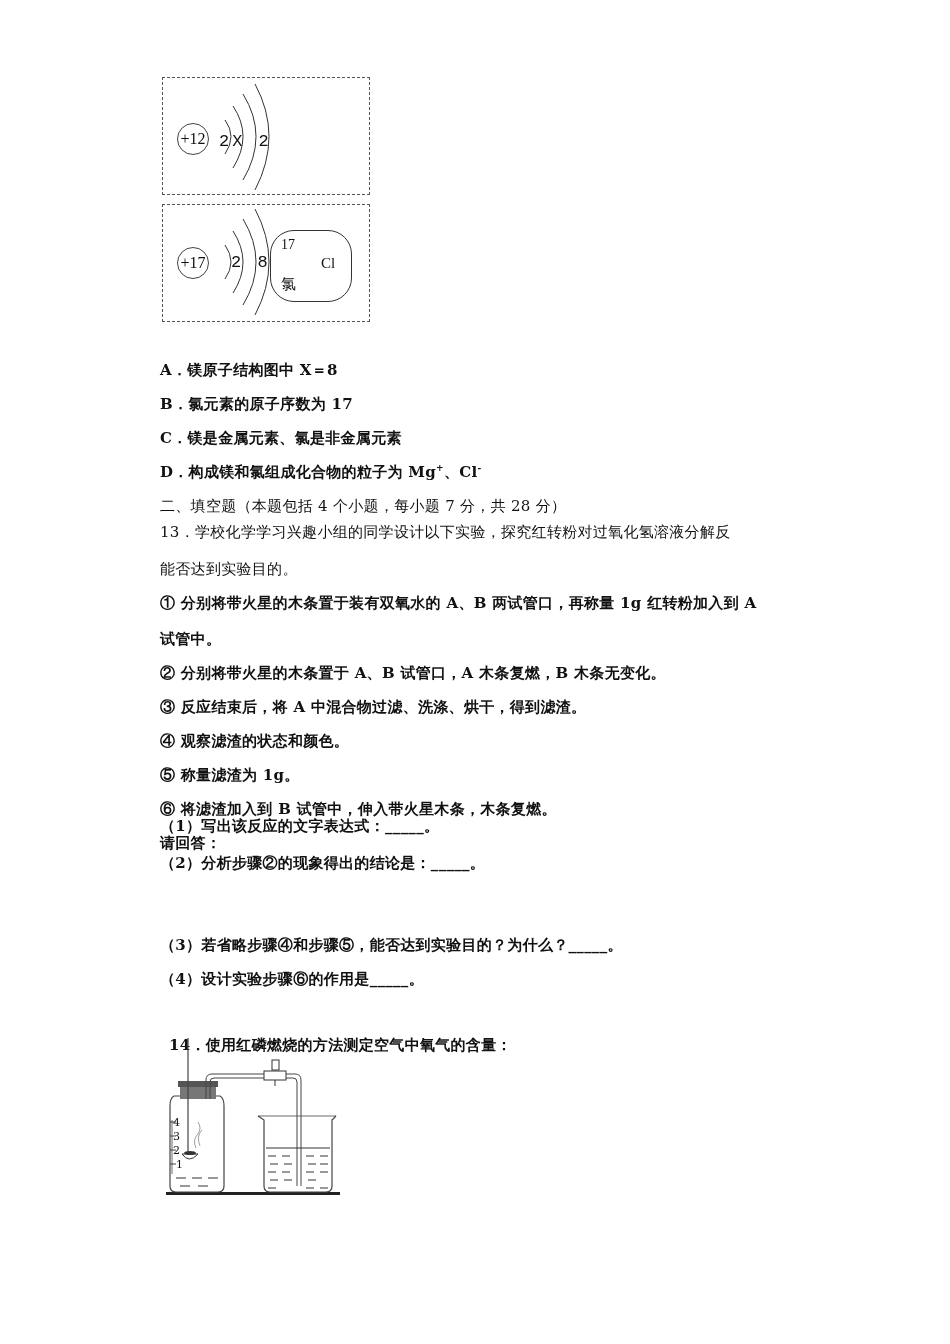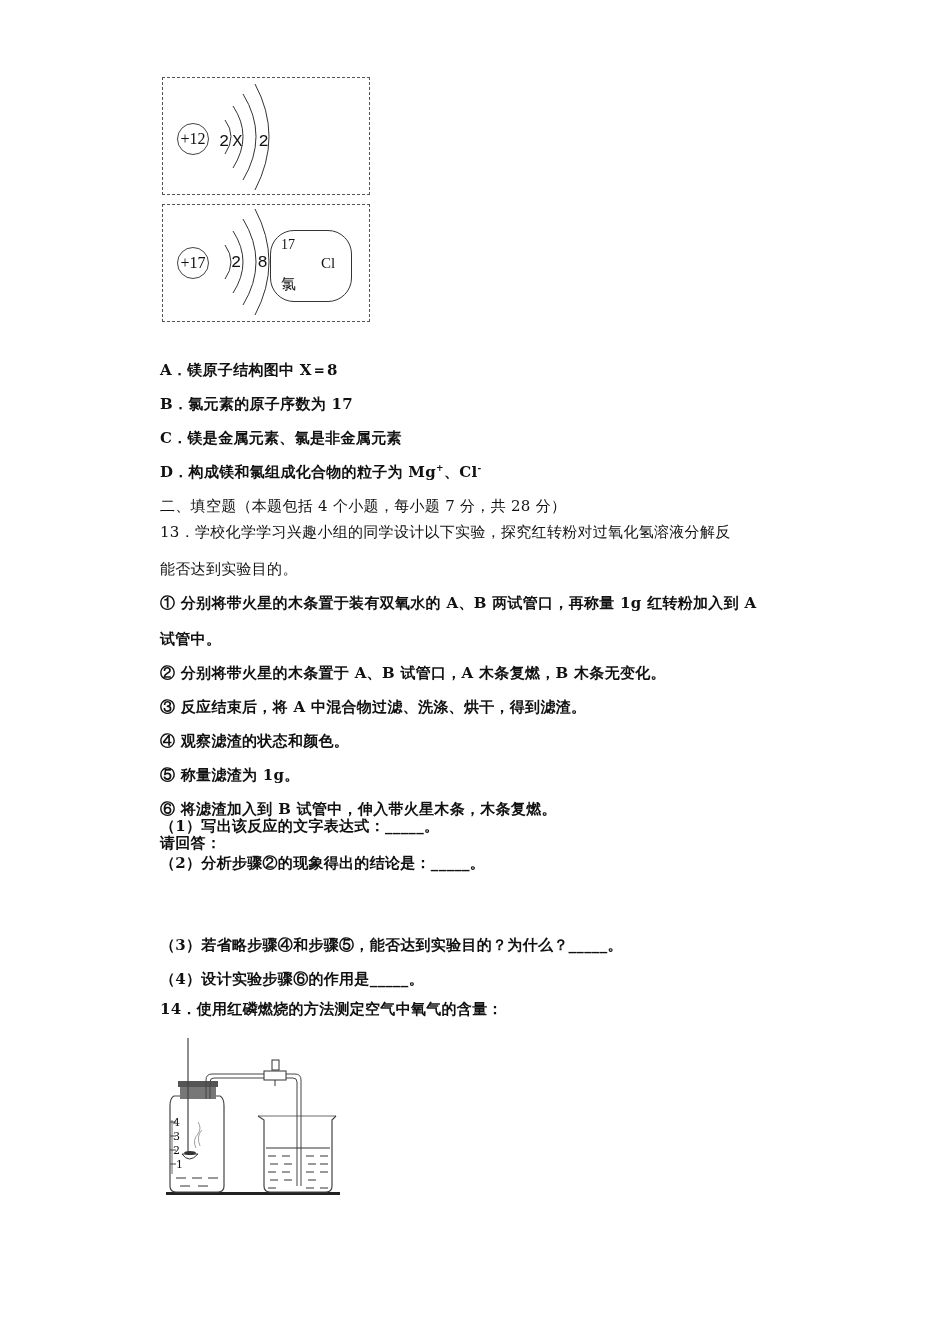--- a/index.html
+++ b/index.html
@@ -64,21 +64,21 @@
 <div class="line" style="top:698px;">③ 反应结束后，将 A 中混合物过滤、洗涤、烘干，得到滤渣。</div>
 <div class="line" style="top:732px;">④ 观察滤渣的状态和颜色。</div>
 <div class="line" style="top:766px;">⑤ 称量滤渣为 1g。</div>
 <div class="line" style="top:800px;">⑥ 将滤渣加入到 B 试管中，伸入带火星木条，木条复燃。</div>
 <div class="line" style="top:834px;">请回答：</div>
 <div class="line" style="top:817px;">（1）写出该反应的文字表达式：_____。</div>
 <div class="line" style="top:854px;">（2）分析步骤②的现象得出的结论是：_____。</div>
 <div class="line" style="top:936px;">（3）若省略步骤④和步骤⑤，能否达到实验目的？为什么？_____。</div>
 <div class="line" style="top:970px;">（4）设计实验步骤⑥的作用是_____。</div>
 
-<div class="line" style="top:1000px;">14．使用红磷燃烧的方法测定空气中氧气的含量：</div>
+<div class="line" style="top:1036px;margin-left:9px;">14．使用红磷燃烧的方法测定空气中氧气的含量：</div>
 
 <div class="abs" style="left:160px;top:1036px;width:185px;height:166px;">
   <svg width="185" height="166">
 
     <rect x="6" y="156" width="174" height="3" fill="#222"></rect>
 
     <path d="M14 60 Q10 62 10 70 L10 150 Q10 156 16 156 L58 156 Q64 156 64 150 L64 70 Q64 62 60 60 Z" fill="none" stroke="#444" stroke-width="1.2"></path>
 
     <rect x="18" y="45" width="40" height="6" fill="#555"></rect>
     <rect x="20" y="51" width="36" height="12" fill="#777"></rect>

